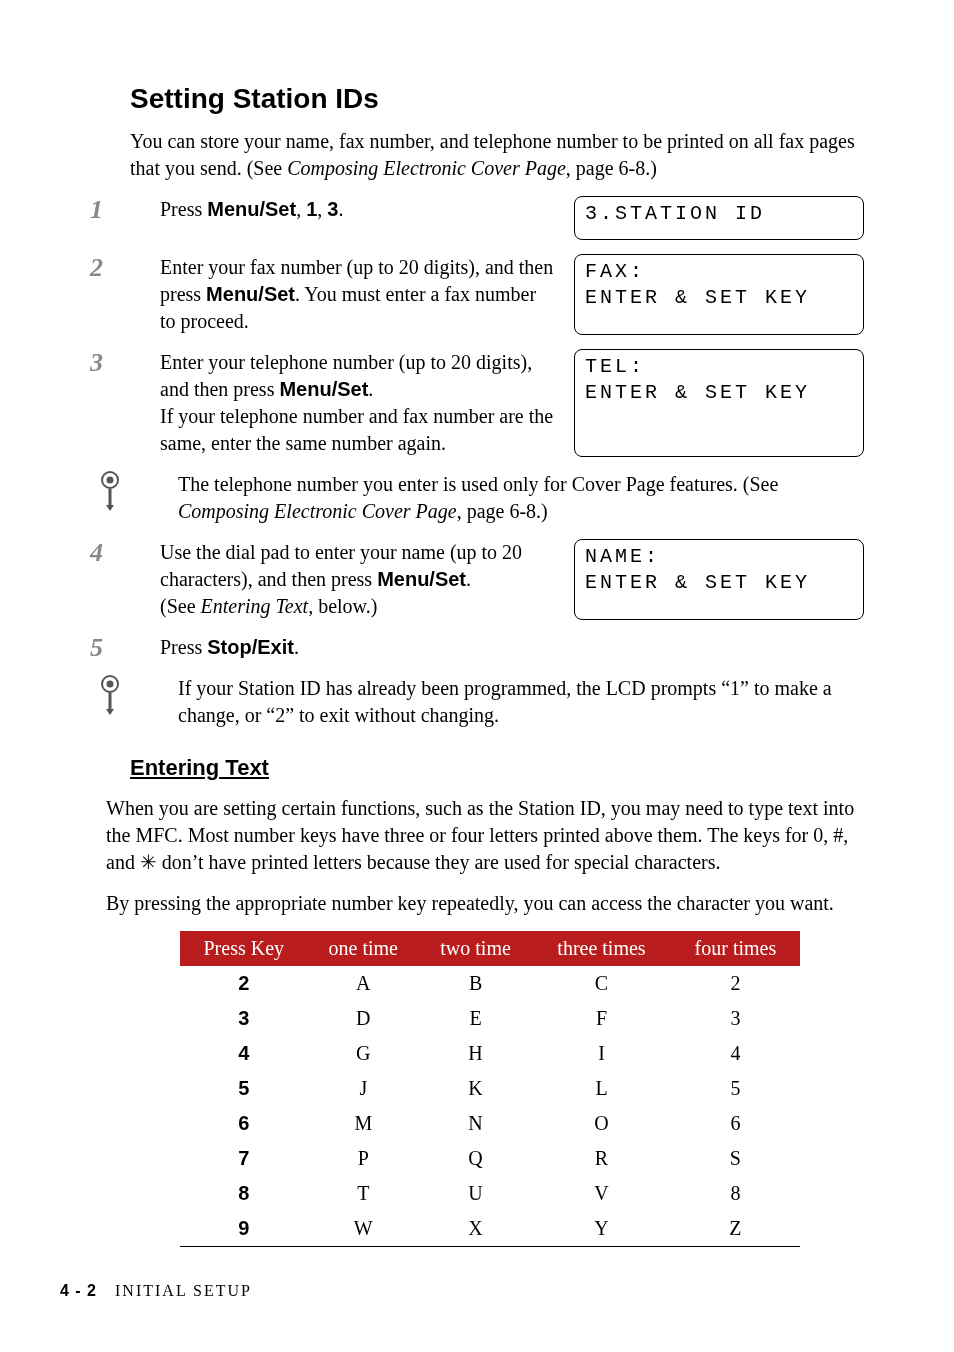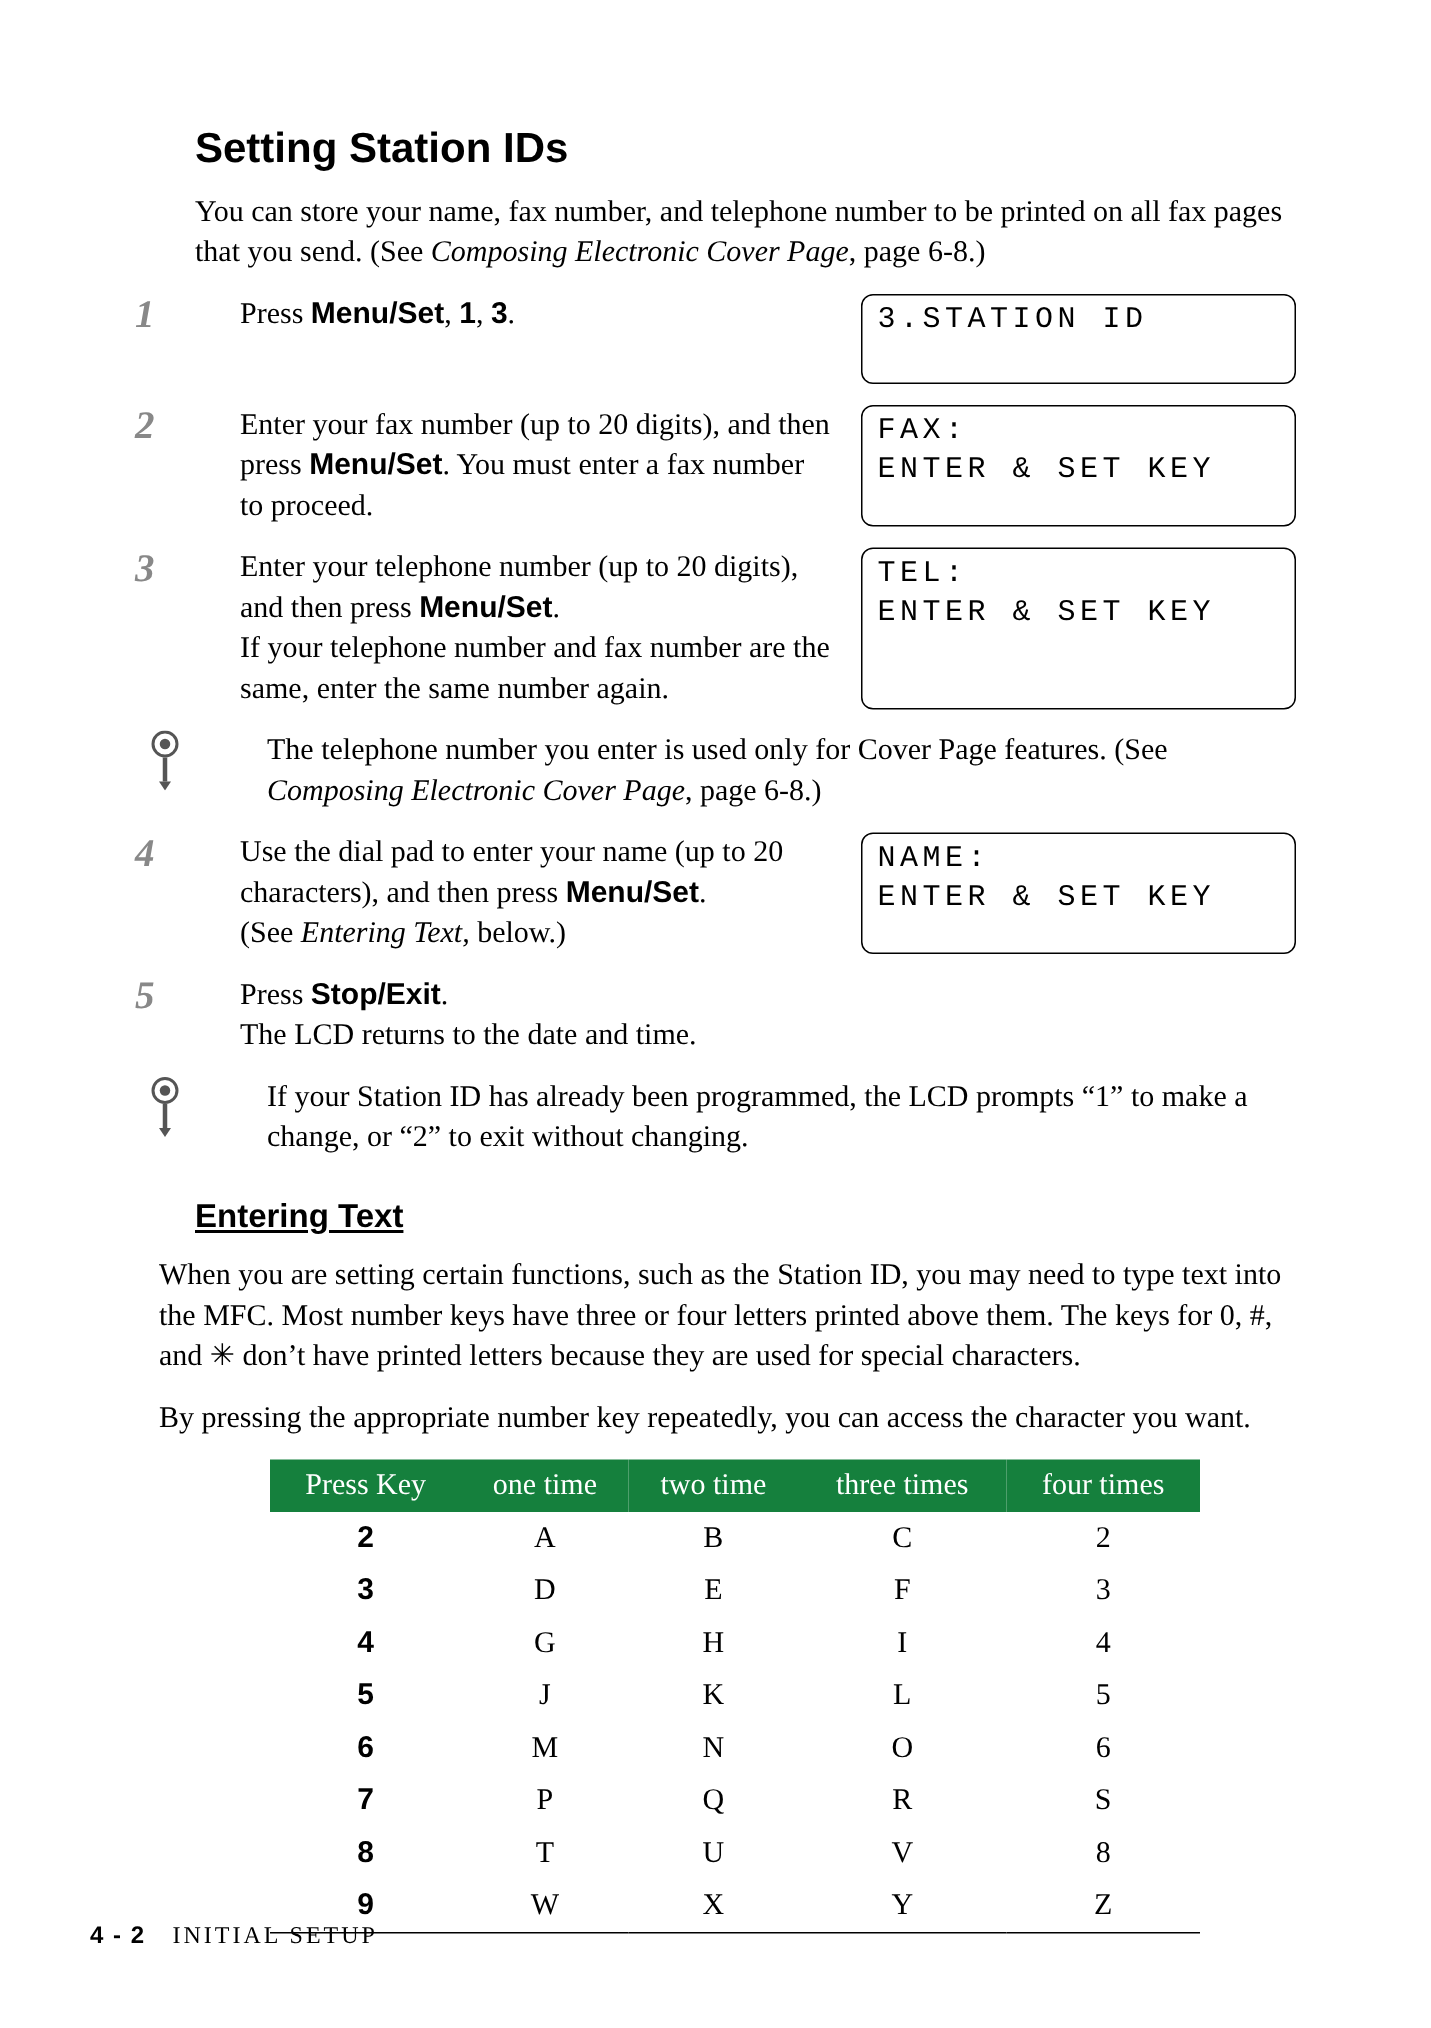--- a/index.html
+++ b/index.html
@@ -59,21 +59,21 @@
     width: 290px;
     border: 1.5px solid #000;
     border-radius: 8px;
     padding: 4px 10px;
     font-family: 'Courier New', monospace;
     font-size: 20px;
     letter-spacing: 3px;
     line-height: 1.3;
     white-space: pre;
   }
-  .lcd-tall { height: 60px; }
+  .lcd-tall { height: 44px; }
   .note-row {
     display: flex;
     align-items: flex-start;
     margin-bottom: 14px;
   }
   .note-icon {
     width: 40px;
     flex-shrink: 0;
     display:flex;
     justify-content:center;
@@ -91,21 +91,21 @@
   .para {
     margin-left: 16px;
     margin-bottom: 14px;
   }
   table.chars {
     border-collapse: collapse;
     margin-left: 90px;
     width: 620px;
   }
   table.chars th {
-    background: #15803d;
+    background: #b91c1c;
     color: #fff;
     font-family: 'Times New Roman', serif;
     font-weight: normal;
     font-size: 20px;
     padding: 4px 4px;
     border-right: 0;
   }
   table.chars td {
     font-family: 'Times New Roman', serif;
     font-size: 20px;
@@ -198,21 +198,20 @@
     <div class="lcd-box">NAME:
 ENTER &amp; SET KEY</div>
   </div>
 </div>
 
 <div class="step-row">
   <div class="step-num">5</div>
   <div class="step-body">
     <div class="step-text">
       <span>Press </span><span class="bold">Stop/Exit</span><span>.</span><br>
-      <span>The LCD returns to the date and time.</span>
     </div>
   </div>
 </div>
 
 <div class="note-row">
   <div class="note-icon">
     <svg width="22" height="40" viewBox="0 0 22 40">
       <circle cx="11" cy="9" r="8" fill="none" stroke="#555" stroke-width="2"></circle>
       <circle cx="11" cy="9" r="3.5" fill="#555"></circle>
       <path d="M11 18 L11 34" stroke="#555" stroke-width="3" fill="none"></path>

